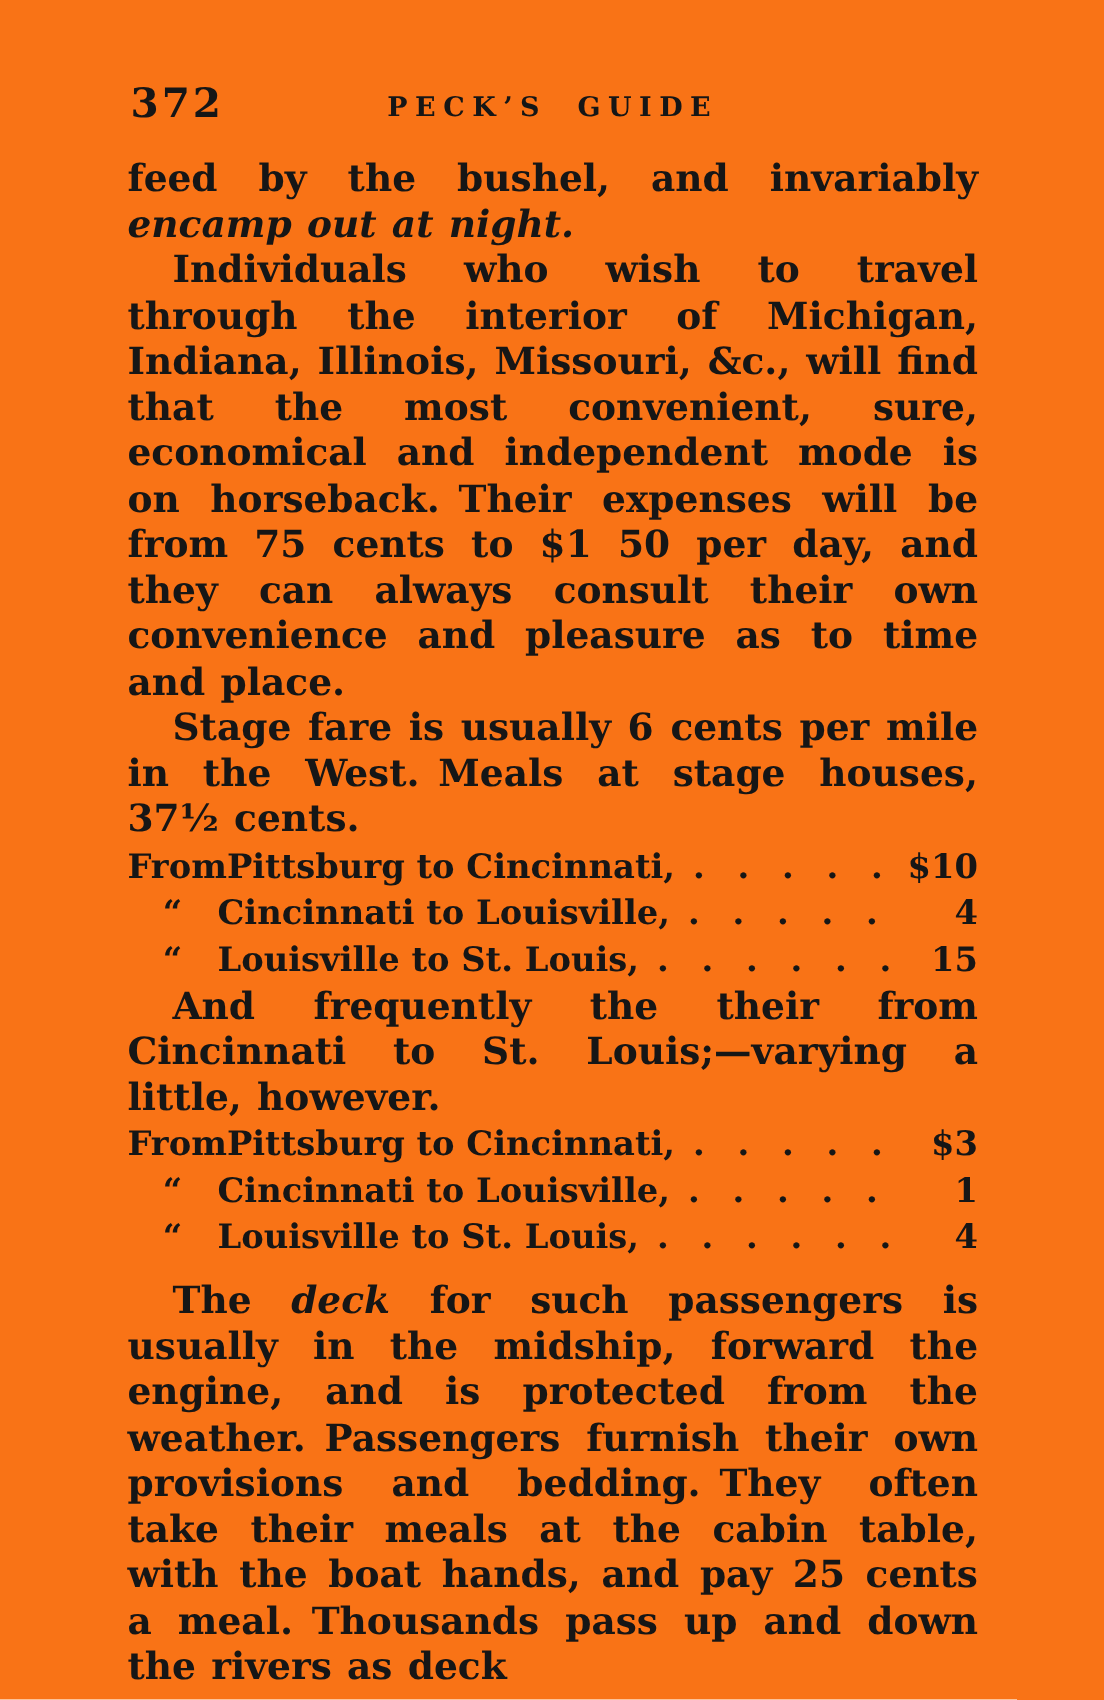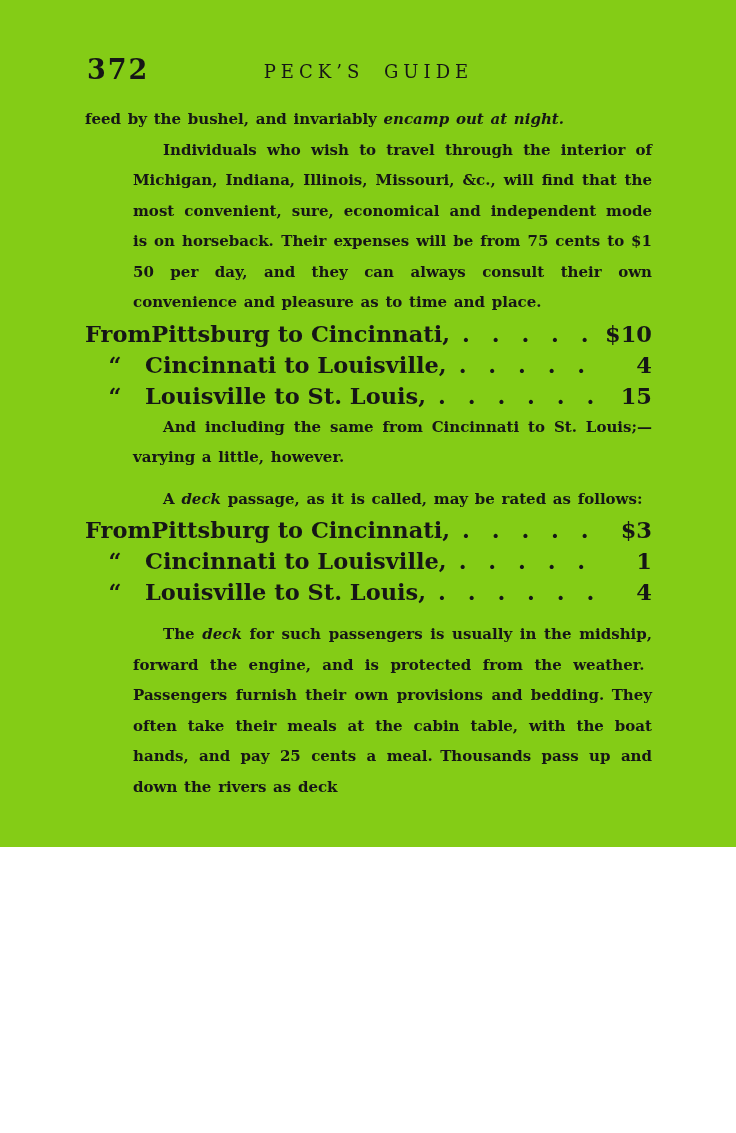--- a/index.html
+++ b/index.html
@@ -1,21 +1,21 @@
 <!DOCTYPE html>
 <html><head>
 <meta charset="utf-8">
 <style>
   html, body { margin: 0; padding: 0; background: #ffffff; }
 
   .page {
     position: relative;
     width: 736px;
-    height: 847px;
-    background: #84cc16;
+    height: 1133px;
+    background: #f97316;
     overflow: hidden;
     box-sizing: border-box;
     padding: 54px 84px 0 85px;
     font-family: "DejaVu Serif", "Liberation Serif", serif;
     color: #161616;
   }
 
   
   .running-head {
     position: relative;
@@ -28,37 +28,37 @@
     top: 0;
     font-size: 27px;
     font-weight: 700;
     line-height: 32px;
     letter-spacing: 2px;
   }
   .head-title {
     display: block;
     text-align: center;
     font-size: 18px;
-    font-weight: 400;
+    font-weight: 700;
     line-height: 36px;
     letter-spacing: 5px;
     word-spacing: 9px;
   }
 
   
   .body-text { display: block; }
   .body-para {
     margin: 0;
-    font-size: 15px;
+    font-size: 25px;
     line-height: 30.5px;
     font-weight: 700;
     text-align: justify;
     word-spacing: 1.5px;
   }
-  .indent { text-indent: 30px; margin-left: 48px; }
+  .indent { text-indent: 30px; }
   .spaced { margin-top: 11px; }
   .it { font-style: italic; }
 
   .section-heading {
     margin: 22px 0 5px 0;
     text-align: center;
     font-size: 22.5px;
     line-height: 30px;
     font-weight: 700;
     font-style: italic;
@@ -95,42 +95,42 @@
 
 <div class="page">
   <header class="running-head">
     <span class="page-num">372</span>
     <span class="head-title">PECK’S GUIDE</span>
   </header>
 
   <main class="body-text">
       <p class="body-para"><span>feed by the bushel, and invariably </span><span class="it">encamp out at night.</span></p>
       <p class="body-para indent"><span>Individuals who wish to travel through the interior of Michigan, Indiana, Illinois, Missouri, &amp;c., will find that the most convenient, sure, economical and independent mode is on horseback. Their expenses will be from 75 cents to $1 50 per day, and they can always consult their own convenience and pleasure as to time and place.</span></p>
+      <p class="body-para indent"><span>Stage fare is usually 6 cents per mile in the West. Meals at stage houses, 37½ cents.</span></p>
       <div class="fare-table">
         <div class="fare-row">
           <span class="c-from">From</span>
           <span class="c-route">Pittsburg to Cincinnati,</span>
           <span class="c-leader">. . . . . . .</span>
           <span class="c-amount">$10</span>
         </div>
         <div class="fare-row">
           <span class="c-from ditto">“</span>
           <span class="c-route">Cincinnati to Louisville,</span>
           <span class="c-leader">. . . . . . .</span>
           <span class="c-amount">4</span>
         </div>
         <div class="fare-row">
           <span class="c-from ditto">“</span>
           <span class="c-route">Louisville to St. Louis,</span>
           <span class="c-leader">. . . . . . .</span>
           <span class="c-amount">15</span>
         </div>
       </div>
-      <p class="body-para indent"><span>And including the same from Cincinnati to St. Louis;—varying a little, however.</span></p>
-      <p class="body-para indent spaced"><span>A </span><span class="it">deck</span><span> passage, as it is called, may be rated as follows:</span></p>
+      <p class="body-para indent"><span>And frequently the their from Cincinnati to St. Louis;—varying a little, however.</span></p>
       <div class="fare-table">
         <div class="fare-row">
           <span class="c-from">From</span>
           <span class="c-route">Pittsburg to Cincinnati,</span>
           <span class="c-leader">. . . . . . . .</span>
           <span class="c-amount">$3</span>
         </div>
         <div class="fare-row">
           <span class="c-from ditto">“</span>
           <span class="c-route">Cincinnati to Louisville,</span>

